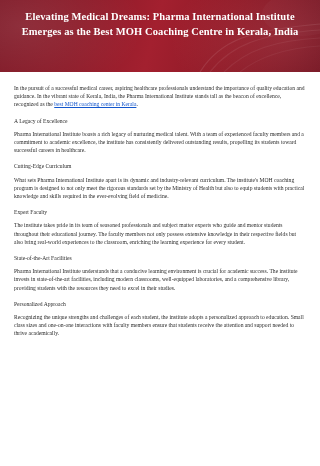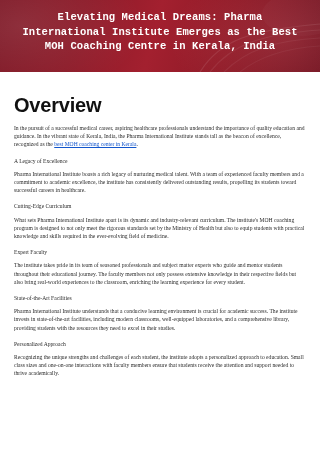--- a/index.html
+++ b/index.html
@@ -53,21 +53,21 @@
     opacity: 0.55;
   }
   .hero-title {
     position: absolute;
     left: 0;
     right: 0;
     top: 10px;
     margin: 0;
     text-align: center;
     color: #ffffff;
-    font-family: Liberation Mono, monospace;
+    font-family: Liberation Serif, serif;
     font-size: 10.5px;
     line-height: 14.5px;
     font-weight: 700;
     padding: 0 18px;
     letter-spacing: 0.1px;
     z-index: 2;
   }
   .content {
     padding: 12px 14px 0 14px;
   }
@@ -110,21 +110,20 @@
       <path d="M10,72 C30,40 60,30 130,24" fill="none" stroke="rgba(255,255,255,0.18)" stroke-width="1.2"></path>
       <path d="M20,72 C42,44 72,34 130,30" fill="none" stroke="rgba(255,255,255,0.14)" stroke-width="1.2"></path>
       <path d="M34,72 C56,50 86,40 130,38" fill="none" stroke="rgba(255,255,255,0.12)" stroke-width="1.2"></path>
       <path d="M50,72 C70,56 98,48 130,46" fill="none" stroke="rgba(255,255,255,0.10)" stroke-width="1.2"></path>
       <ellipse cx="112" cy="14" rx="40" ry="22" fill="rgba(255,255,255,0.05)"></ellipse>
     </svg>
     <h1 class="hero-title">Elevating Medical Dreams: Pharma International Institute Emerges as the Best MOH Coaching Centre in Kerala, India</h1>
   </div>
 
   <div class="content">
-    <h2 class="overview">Overview</h2>
 
     <p class="body"><span>In the pursuit of a successful medical career, aspiring healthcare professionals understand the importance of quality education and guidance. In the vibrant state of Kerala, India, the Pharma International Institute stands tall as the beacon of excellence, recognized as the </span><a class="inline-link" href="#">best MOH coaching center in Kerala</a><span>.</span></p>
 
     <p class="heading">A Legacy of Excellence</p>
     <p class="body">Pharma International Institute boasts a rich legacy of nurturing medical talent. With a team of experienced faculty members and a commitment to academic excellence, the institute has consistently delivered outstanding results, propelling its students toward successful careers in healthcare.</p>
 
     <p class="heading">Cutting-Edge Curriculum</p>
     <p class="body">What sets Pharma International Institute apart is its dynamic and industry-relevant curriculum. The institute's MOH coaching program is designed to not only meet the rigorous standards set by the Ministry of Health but also to equip students with practical knowledge and skills required in the ever-evolving field of medicine.</p>
 
     <p class="heading">Expert Faculty</p>

